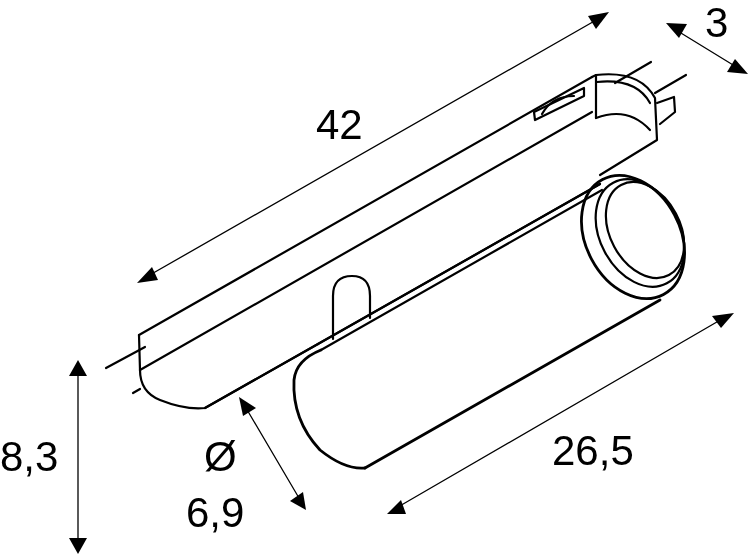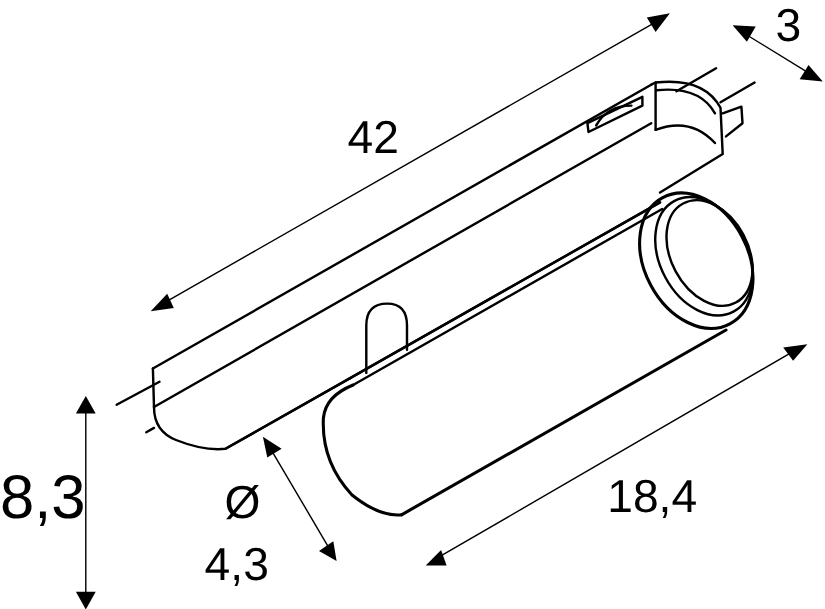--- a/index.html
+++ b/index.html
@@ -99,19 +99,19 @@
     <line class="stroke thin" x1="398" y1="507" x2="722" y2="319"></line>
     <polygon class="arrowhead" points="387,514 401,500 406,514"></polygon>
     <polygon class="arrowhead" points="734,313 712,316 721,328"></polygon>
   </g>
 </svg>
 
 <div class="dim-label" style="left:316px; top:104px; font-size:42px;">42</div>
 
 <div class="dim-label" style="left:705px; top:2px; font-size:42px;">3</div>
 
-<div class="dim-label" style="left:0px; top:424px; font-size:56px;">8,3</div>
+<div class="dim-label" style="left:0px; top:436px; font-size:42px;">8,3</div>
 
 <div class="dim-label" style="left:204px; top:436px; font-size:42px;">Ø</div>
 
-<div class="dim-label" style="left:186px; top:492px; font-size:42px;">4,3</div>
+<div class="dim-label" style="left:186px; top:492px; font-size:42px;">6,9</div>
 
-<div class="dim-label" style="left:552px; top:430px; font-size:42px;">18,4</div>
+<div class="dim-label" style="left:552px; top:430px; font-size:42px;">26,5</div>
 
 </body></html>

